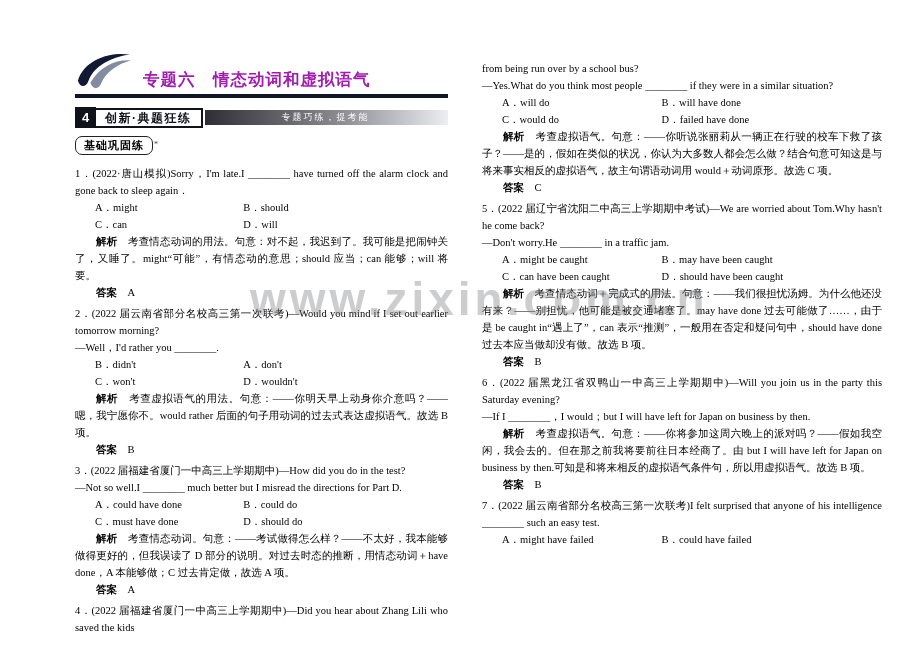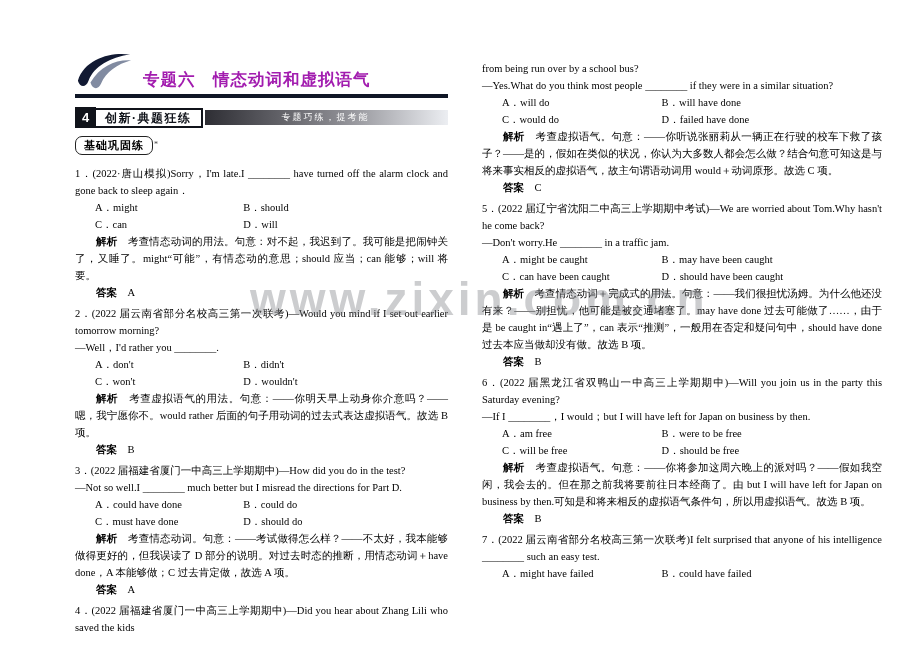--- a/index.html
+++ b/index.html
@@ -103,22 +103,22 @@
             <div class="option">A．might</div>
             <div class="option">B．should</div>
             <div class="option">C．can</div>
             <div class="option">D．will</div>
           </div>
           <p class="analysis"><span class="lbl">解析</span>　考查情态动词的用法。句意：对不起，我迟到了。我可能是把闹钟关了，又睡了。might“可能”，有情态动的意思；should 应当；can 能够；will 将要。</p>
           <p class="answer"><span class="lbl">答案</span>　A</p>
           <p class="stem">2．(2022 届云南省部分名校高三第一次联考)—Would you mind if I set out earlier tomorrow morning?</p>
           <p class="line">—Well，I'd rather you ________.</p>
           <div class="options">
+            <div class="option">B．didn't</div>
             <div class="option">A．don't</div>
-            <div class="option">B．didn't</div>
             <div class="option">C．won't</div>
             <div class="option">D．wouldn't</div>
           </div>
           <p class="analysis"><span class="lbl">解析</span>　考查虚拟语气的用法。句意：——你明天早上动身你介意吗？——嗯，我宁愿你不。would rather 后面的句子用动词的过去式表达虚拟语气。故选 B 项。</p>
           <p class="answer"><span class="lbl">答案</span>　B</p>
           <p class="stem">3．(2022 届福建省厦门一中高三上学期期中)—How did you do in the test?</p>
           <p class="line">—Not so well.I ________ much better but I misread the directions for Part D.</p>
           <div class="options">
             <div class="option">A．could have done</div>
             <div class="option">B．could do</div>
@@ -148,26 +148,20 @@
           <div class="options">
             <div class="option">A．might be caught</div>
             <div class="option">B．may have been caught</div>
             <div class="option">C．can have been caught</div>
             <div class="option">D．should have been caught</div>
           </div>
           <p class="analysis"><span class="lbl">解析</span>　考查情态动词＋完成式的用法。句意：——我们很担忧汤姆。为什么他还没有来？——别担忧，他可能是被交通堵塞了。may have done 过去可能做了……，由于是 be caught in“遇上了”，can 表示“推测”，一般用在否定和疑问句中，should have done 过去本应当做却没有做。故选 B 项。</p>
           <p class="answer"><span class="lbl">答案</span>　B</p>
           <p class="stem">6．(2022 届黑龙江省双鸭山一中高三上学期期中)—Will you join us in the party this Saturday evening?</p>
           <p class="line">—If I ________，I would；but I will have left for Japan on business by then.</p>
-          <div class="options">
-            <div class="option">A．am free</div>
-            <div class="option">B．were to be free</div>
-            <div class="option">C．will be free</div>
-            <div class="option">D．should be free</div>
-          </div>
           <p class="analysis"><span class="lbl">解析</span>　考查虚拟语气。句意：——你将参加这周六晚上的派对吗？——假如我空闲，我会去的。但在那之前我将要前往日本经商了。由 but I will have left for Japan on business by then.可知是和将来相反的虚拟语气条件句，所以用虚拟语气。故选 B 项。</p>
           <p class="answer"><span class="lbl">答案</span>　B</p>
           <p class="stem">7．(2022 届云南省部分名校高三第一次联考)I felt surprised that anyone of his intelligence ________ such an easy test.</p>
           <div class="options">
             <div class="option">A．might have failed</div>
             <div class="option">B．could have failed</div>
           </div>
         </div>
     </div>
 

